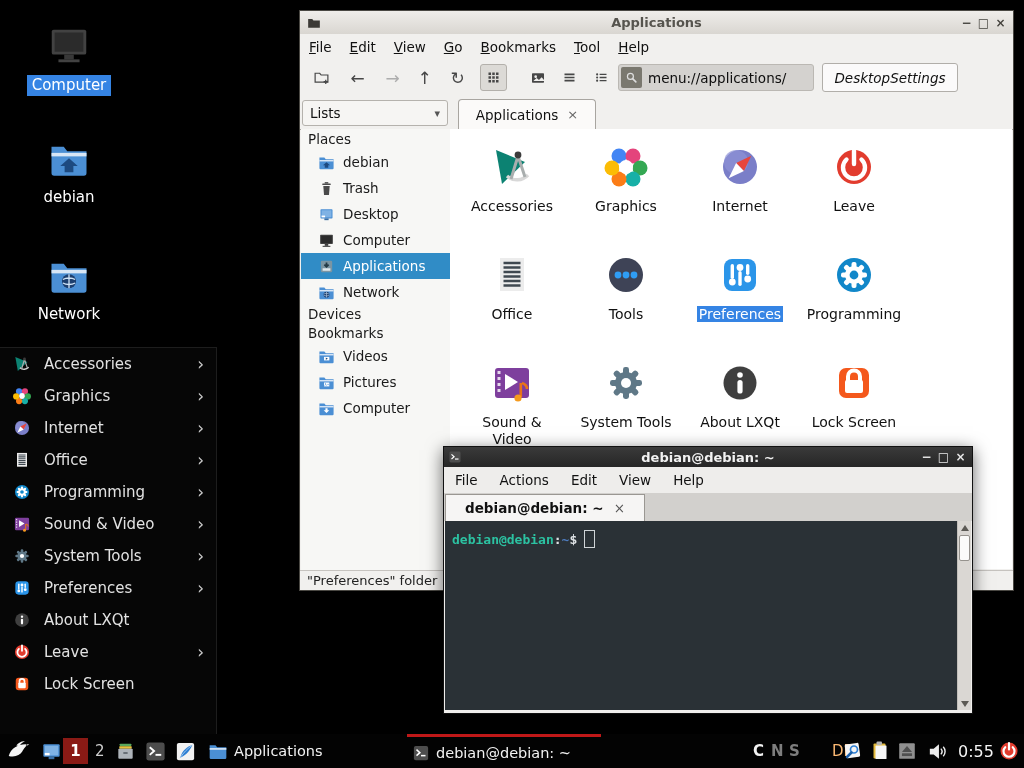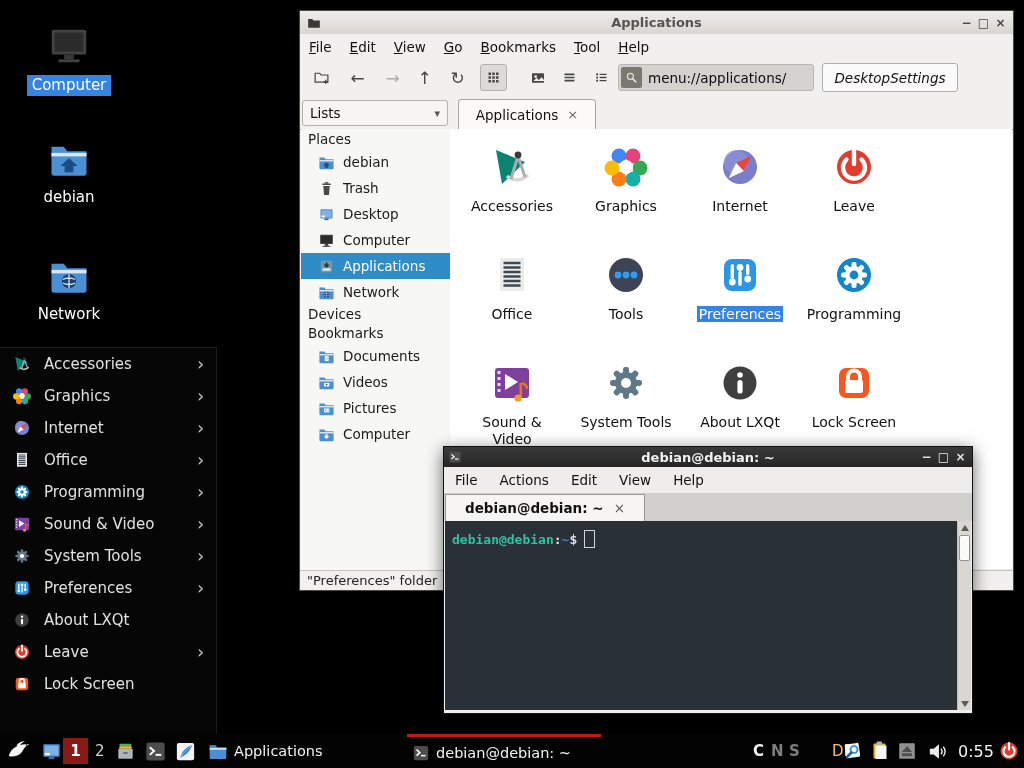--- a/index.html
+++ b/index.html
@@ -548,26 +548,20 @@
     <div class="srow">
       <svg viewBox="0 0 48 48">
           <use href="#fn"></use>
         </svg>
       <span>Network</span>
       </div>
     <div class="shead" style="height:19px;line-height:19px">Devices</div>
     <div class="shead" style="height:19px;line-height:19px">Bookmarks</div>
     <div class="srow">
       <svg viewBox="0 0 48 48">
-          <use href="#fd"></use>
-        </svg>
-      <span>Documents</span>
-      </div>
-    <div class="srow">
-      <svg viewBox="0 0 48 48">
           <use href="#fv"></use>
         </svg>
       <span>Videos</span>
       </div>
     <div class="srow">
       <svg viewBox="0 0 48 48">
           <use href="#fp"></use>
         </svg>
       <span>Pictures</span>
       </div>

